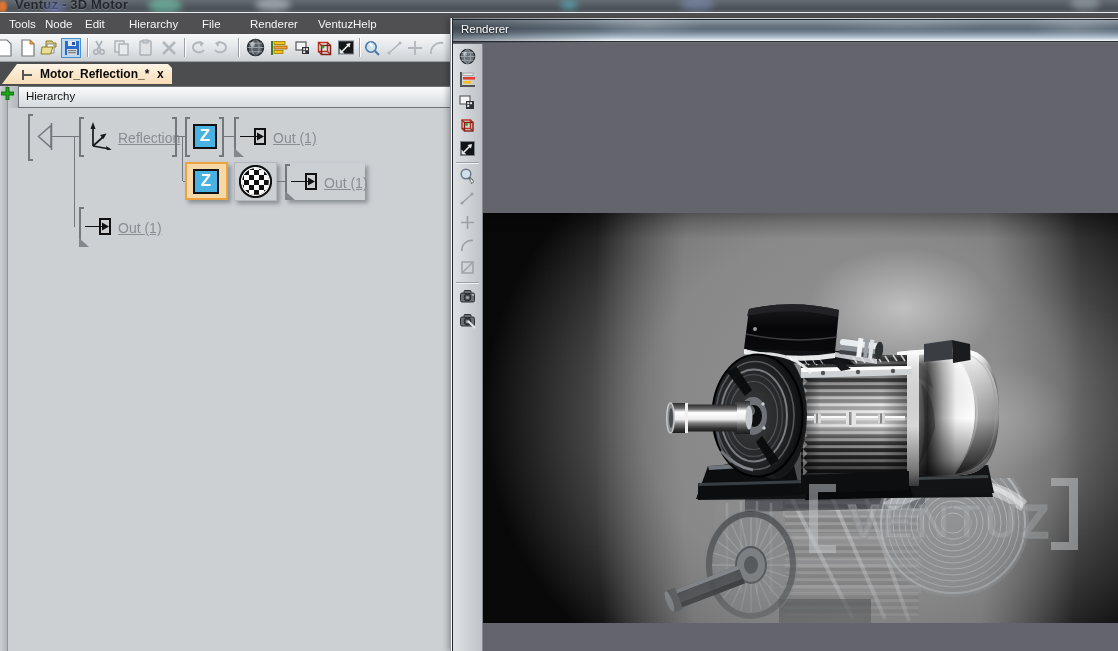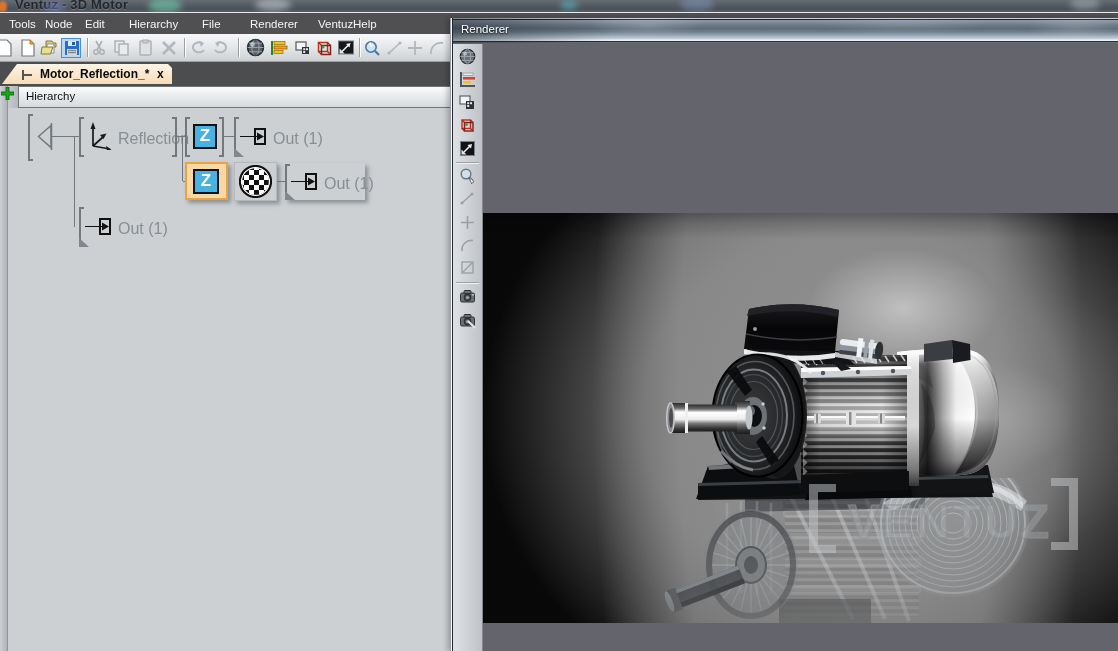--- a/index.html
+++ b/index.html
@@ -24,21 +24,21 @@
 
 #leftstrip { left:0; top:86px; width:8px; height:565px; background:linear-gradient(90deg,#cdd1d4,#b0b4b8); border-right:1px solid #8f959a; }
 #hierhead { left:18px; top:86px; width:434px; height:22px; background:linear-gradient(#fafbfc,#d6dadd); border:1px solid #70757a; color:#111; font-size:11.5px; }
 #hierhead span { position:absolute; left:7px; top:3px; }
 #hierheadgap { left:8px; top:86px; width:10px; height:22px; background:linear-gradient(90deg,#c6cacd,#b4b8bc); }
 #plusicon { left:1px; top:87px; width:13px; height:13px; }
 #canvas { left:8px; top:108px; width:444px; height:543px; background:#ccd0d3; overflow:hidden; }
 
 
 .gl { position:absolute; background:#73787d; }
-.ntext { position:absolute; color:#898e92; font-size:16px; }
+.ntext { position:absolute; color:#898e92; font-size:14px;text-decoration:underline; }
 .brk { position:absolute; width:5px; border:2px solid #73787d; }
 .brk.l { border-right:none; }
 .brk.r { border-left:none; }
 .obox { position:absolute; width:12px; height:17px; border:2px solid #111; }
 .shtri { position:absolute; width:10px; height:9px; background:#82878c; clip-path:polygon(0 0, 100% 100%, 0 100%); }
 
 
 #rwin { left:452px; top:18px; width:666px; height:633px; background:#64646d; border-left:1px solid #23272b; box-shadow:-1px 0 0 #fafbfc, -2px 0 0 #9aa0a5, -5px 0 5px rgba(0,0,0,.22); }
 #rtitle { position:absolute; left:0; top:0; width:665px; height:25px; color:#fff; font-size:11.5px; overflow:hidden; background:linear-gradient(180deg,#cdd3d8 0%,#cdd3d8 4%,#1e2124 4%,#1e2124 8%,#8e9aa6 9%,#6a7783 30%,#5e6b78 42%,#6e7d8b 55%,#8a9aa8 65%,#a8b8c6 75%,#c6d3de 84%,#e8eef3 87%,#eef3f7 91%,#2a2d30 92%,#2a2d30 96%,#6e6e77 97%,#6e6e77 100%); }
 #rtitle span { position:absolute; left:8px; top:5px; text-shadow:0 1px 2px #000;}

